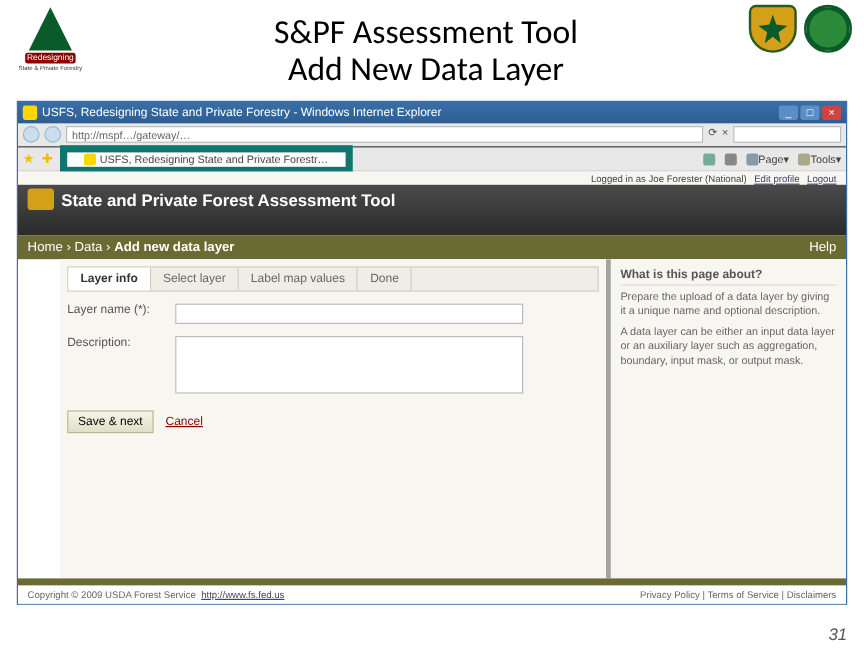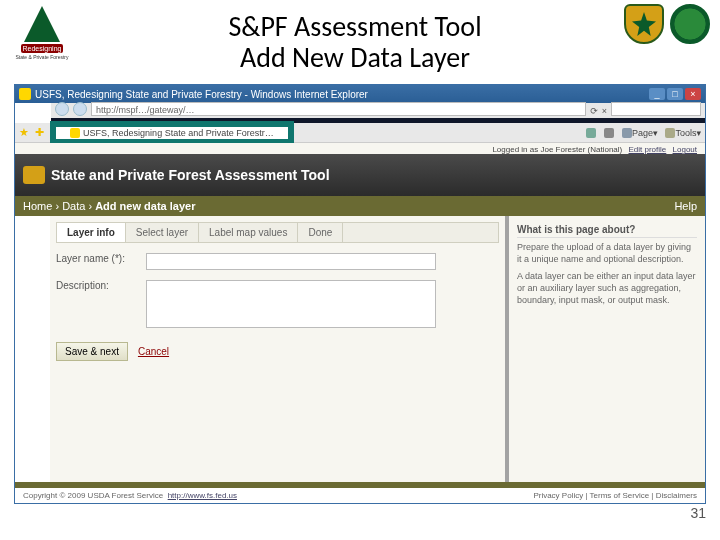--- a/index.html
+++ b/index.html
@@ -18,34 +18,34 @@
   .seal.shield { border-radius: 6px 6px 50% 50%; background: #d4a017; border: 2px solid #2a5a1a; position: relative; }
   .seal.shield::after { content: ""; position: absolute; inset: 6px; background: #0b5a2a; clip-path: polygon(50% 0, 62% 35%, 100% 40%, 70% 62%, 78% 100%, 50% 78%, 22% 100%, 30% 62%, 0 40%, 38% 35%); }
   .seal.green { background: radial-gradient(circle, #2a8a3a 60%, #0b5a2a 62%); border: 2px solid #0b5a2a; }
   
   .ie-window { margin: 0 14px; border: 1px solid #3a6ea5; background: #fff; height: 420px; display: flex; flex-direction: column; }
   .ie-titlebar { background: linear-gradient(#3a6ea5, #2a5e95); color: #fff; display: flex; align-items: center; padding: 2px 4px; font-size: 10px; height: 18px; }
   .ie-titlebar .favicon { width: 12px; height: 12px; background: #ffd700; margin-right: 4px; border-radius: 2px; }
   .ie-winbtns { margin-left: auto; display: flex; gap: 2px; }
   .ie-winbtns span { width: 16px; height: 12px; background: #5a8ec5; font-size: 9px; text-align: center; line-height: 12px; border-radius: 2px; cursor: pointer; }
   
-  .ie-navbar { background: #e8e8e8; border-bottom: 5px solid #0f172a; display: flex; align-items: flex-end; padding: 2px 4px; height: 20px; gap: 4px; font-size: 9px; color: #555; margin-left: 36px; }
+  .ie-navbar { background: #e8e8e8; border-bottom: 1px solid #0f172a; display: flex; align-items: flex-start; padding: 2px 4px; height: 20px; gap: 4px; font-size: 9px; color: #555; }
   .ie-navbar .navarrow { width: 14px; height: 14px; border-radius: 50%; background: #cde; border:1px solid #9bc; }
   .ie-navbar .addr { flex: 1; background: #fff; border: 1px solid #bbb; height: 14px; padding: 0 4px; line-height: 14px; color: #666; }
   .ie-navbar .search { width: 90px; background: #fff; border: 1px solid #bbb; height: 14px; }
   
   .ie-tabbar { background: #e8e8e8; display: flex; align-items: center; padding: 2px 4px; height: 20px; gap: 6px; font-size: 9px; color: #444; border-bottom: 1px solid #ccc; }
   .ie-tabbar .star { color: #f0c000; font-size: 11px; }
   .ie-tabbar .tab { background: #fff; border: 6px solid #0f766e; padding: 1px 14px; display: flex; align-items: center; gap: 3px; justify-content: flex-end; }
   .ie-tabbar .tools { margin-left: auto; display: flex; gap: 8px; color: #444; }
   .ie-tabbar .tools span { display: flex; align-items: center; gap: 0; cursor: pointer; }
   .tool-ico { width: 10px; height: 10px; background: #7a9; border-radius: 2px; display: inline-block; }
   
   .page { flex: 1; background: #fff; display: flex; flex-direction: column; overflow: hidden; }
-  .page-head { background: linear-gradient(#4a4a4a, #2b2b2b); color: #fff; display: flex; align-items: center; padding: 21px 8px; font-size: 14px; font-weight: bold; height: 16px; }
+  .page-head { background: linear-gradient(#4a4a4a, #2b2b2b); color: #fff; display: flex; align-items: flex-end; padding: 21px 8px; font-size: 14px; font-weight: bold; height: 16px; }
   .page-head .fs-badge { width: 22px; height: 18px; background: #d4a017; border-radius: 3px; margin-right: 6px; }
   .page-user { font-size: 8px; color: #444; text-align: right; padding: 2px 8px 0; background: #f7f6f0; }
   .page-user a { color: #446; text-decoration: underline; margin-left: 4px; cursor: pointer; }
   
   .breadcrumb { background: #6a6a33; color: #fff; padding: 4px 8px; font-size: 11px; display: flex; align-items: center; }
   .breadcrumb a { color: #fff; text-decoration: none; }
   .breadcrumb .help { margin-left: auto; cursor: pointer; }
   
   .content { display: flex; flex: 1; background: #f7f6f0; overflow: hidden; margin-left: 35px; }
   .main-form { flex: 1; padding: 6px; }
@@ -64,21 +64,21 @@
   .cancel { color: #8b0000; font-size: 10px; text-decoration: underline; cursor: pointer; }
   
   .sidebar { width: 200px; border-left: 4px solid #a3a3a3; padding: 8px; font-size: 9px; background: #f7f6f0; }
   .sidebar h4 { font-size: 10px; color: #555; margin-bottom: 4px; border-bottom: 1px solid #ddd; padding-bottom: 2px; }
   .sidebar p { color: #666; margin-bottom: 6px; line-height: 1.3; }
   
   .page-foot { background: #6a6a33; height: 6px; }
   .footer { display: flex; justify-content: space-between; padding: 3px 8px; font-size: 8px; color: #666; background: #fff; gap: 44px; }
   .footer a { color: #446; text-decoration: underline; }
   
-  .slide-num { position: absolute; bottom: 19px; right: 14px; font-size: 14px; color: #555; }
+  .slide-num { position: absolute; bottom: 4px; right: 14px; font-size: 14px; color: #555; font-style: italic; }
 </style>
 </head>
 <body>
 
 <div class="slide-header">
   <div class="logo-left">
     <div class="tree"></div>
     <div class="banner">Redesigning</div>
     <div class="sub">State &amp; Private Forestry</div>
   </div>

